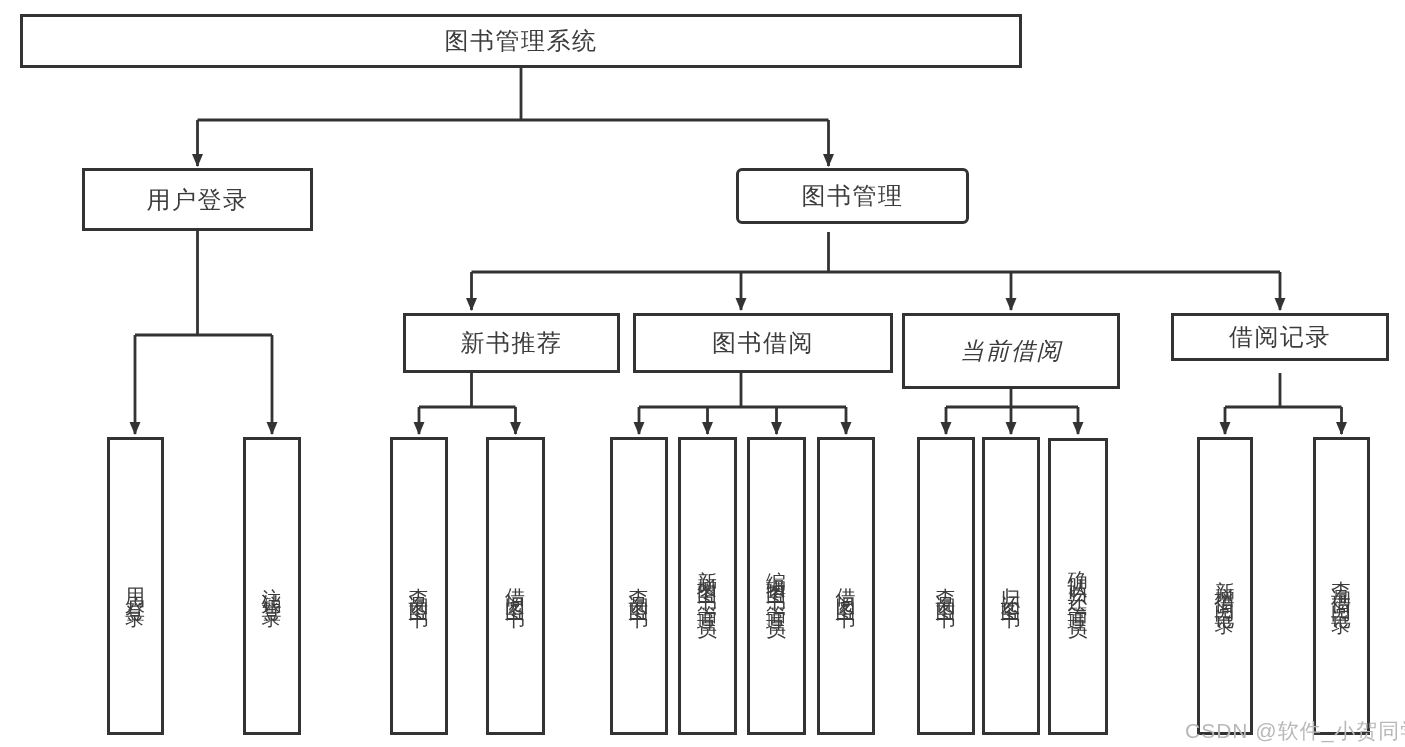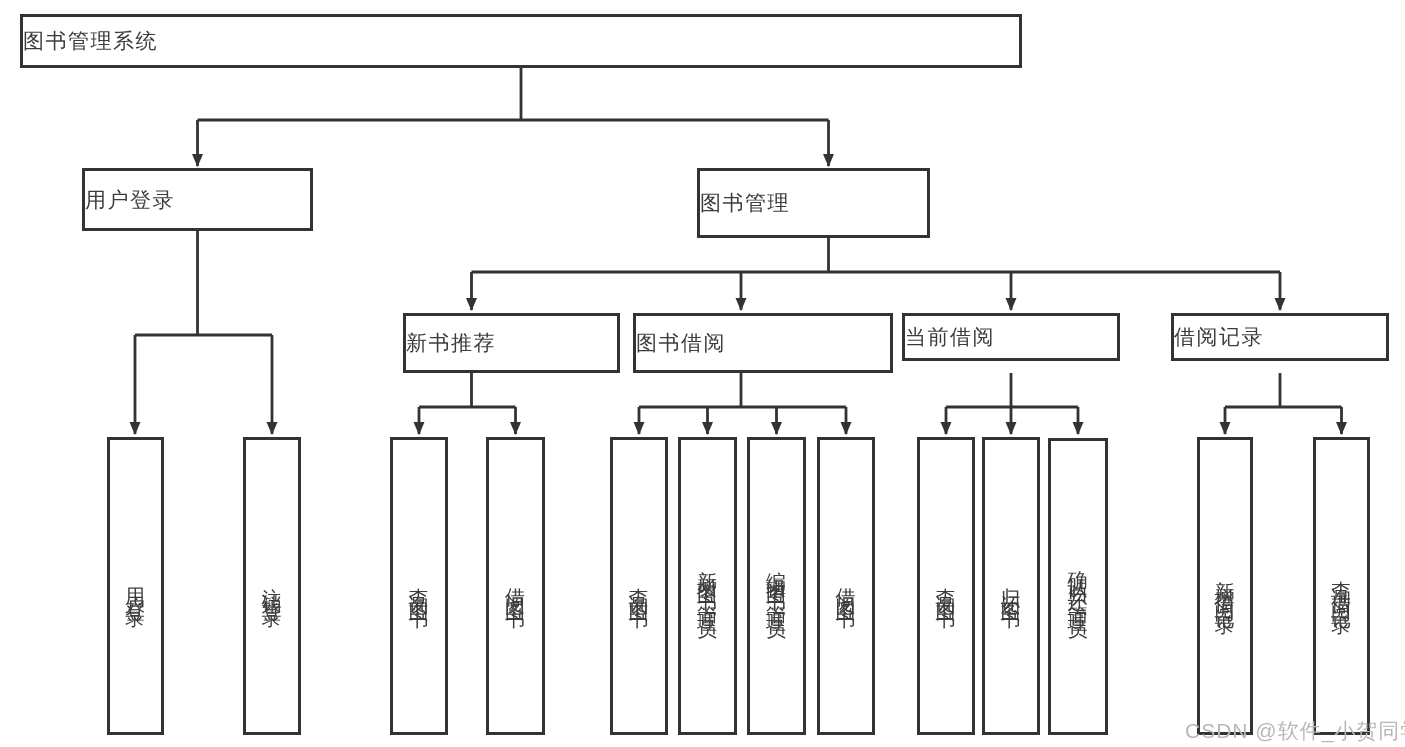--- a/index.html
+++ b/index.html
@@ -15,22 +15,22 @@
     background:var(--bg);
     font-family:"Liberation Sans","DejaVu Sans",sans-serif;
     overflow:hidden;
   }
   #connectors{position:absolute;left:0;top:0;z-index:1;}
   .cline{stroke:var(--line);stroke-width:2.8;fill:none;}
   .ahead{fill:var(--line);}
   .box{
     position:absolute;box-sizing:border-box;z-index:2;
     border:3px solid var(--line);background:var(--bg);
-    display:flex;align-items:center;
-    color:var(--text);font-size:21px;letter-spacing:1.5px;
+    display:flex;align-items:center;justify-content:center;
+    color:var(--text);font-size:24px;letter-spacing:1.5px;
   }
   .vbox{
     position:absolute;box-sizing:border-box;z-index:2;
     border:3px solid var(--line);background:var(--bg);
     display:flex;align-items:center;justify-content:center;
     color:var(--text);
   }
   .vbox .vtext{
     writing-mode:vertical-rl;
     text-orientation:mixed;
@@ -98,31 +98,31 @@
     <path class="cline" d="M1341.5,407 V434" marker-end="url(#arrow)"></path>
   </svg>
 
   <div class="box" style="left:20px;top:14px;width:1002px;height:54px;">
     <span>图书管理系统</span>
   </div>
 
   <div class="box" style="left:82px;top:168px;width:231px;height:63px;">
     <span>用户登录</span>
   </div>
-  <div class="box" style="left:697px;top:168px;width:233px;height:70px;">
+  <div class="box" style="left:736px;top:168px;width:233px;height:56px;border-radius:6px;">
     <span>图书管理</span>
   </div>
 
   <div class="box" style="left:363px;top:313px;width:217px;height:60px;margin-left:40px;">
     <span>新书推荐</span>
   </div>
   <div class="box" style="left:633px;top:313px;width:260px;height:60px;">
     <span>图书借阅</span>
   </div>
-  <div class="box" style="left:902px;top:313px;width:218px;height:48px;">
+  <div class="box" style="left:902px;top:313px;width:218px;height:76px;font-style:italic;">
     <span>当前借阅</span>
   </div>
   <div class="box" style="left:1171px;top:313px;width:218px;height:48px;">
     <span>借阅记录</span>
   </div>
 
   <div class="vbox" style="left:107px;top:437px;width:57px;height:298px;">
     <span class="vtext">用户登录</span>
   </div>
   <div class="vbox" style="left:243px;top:437px;width:58px;height:298px;">

